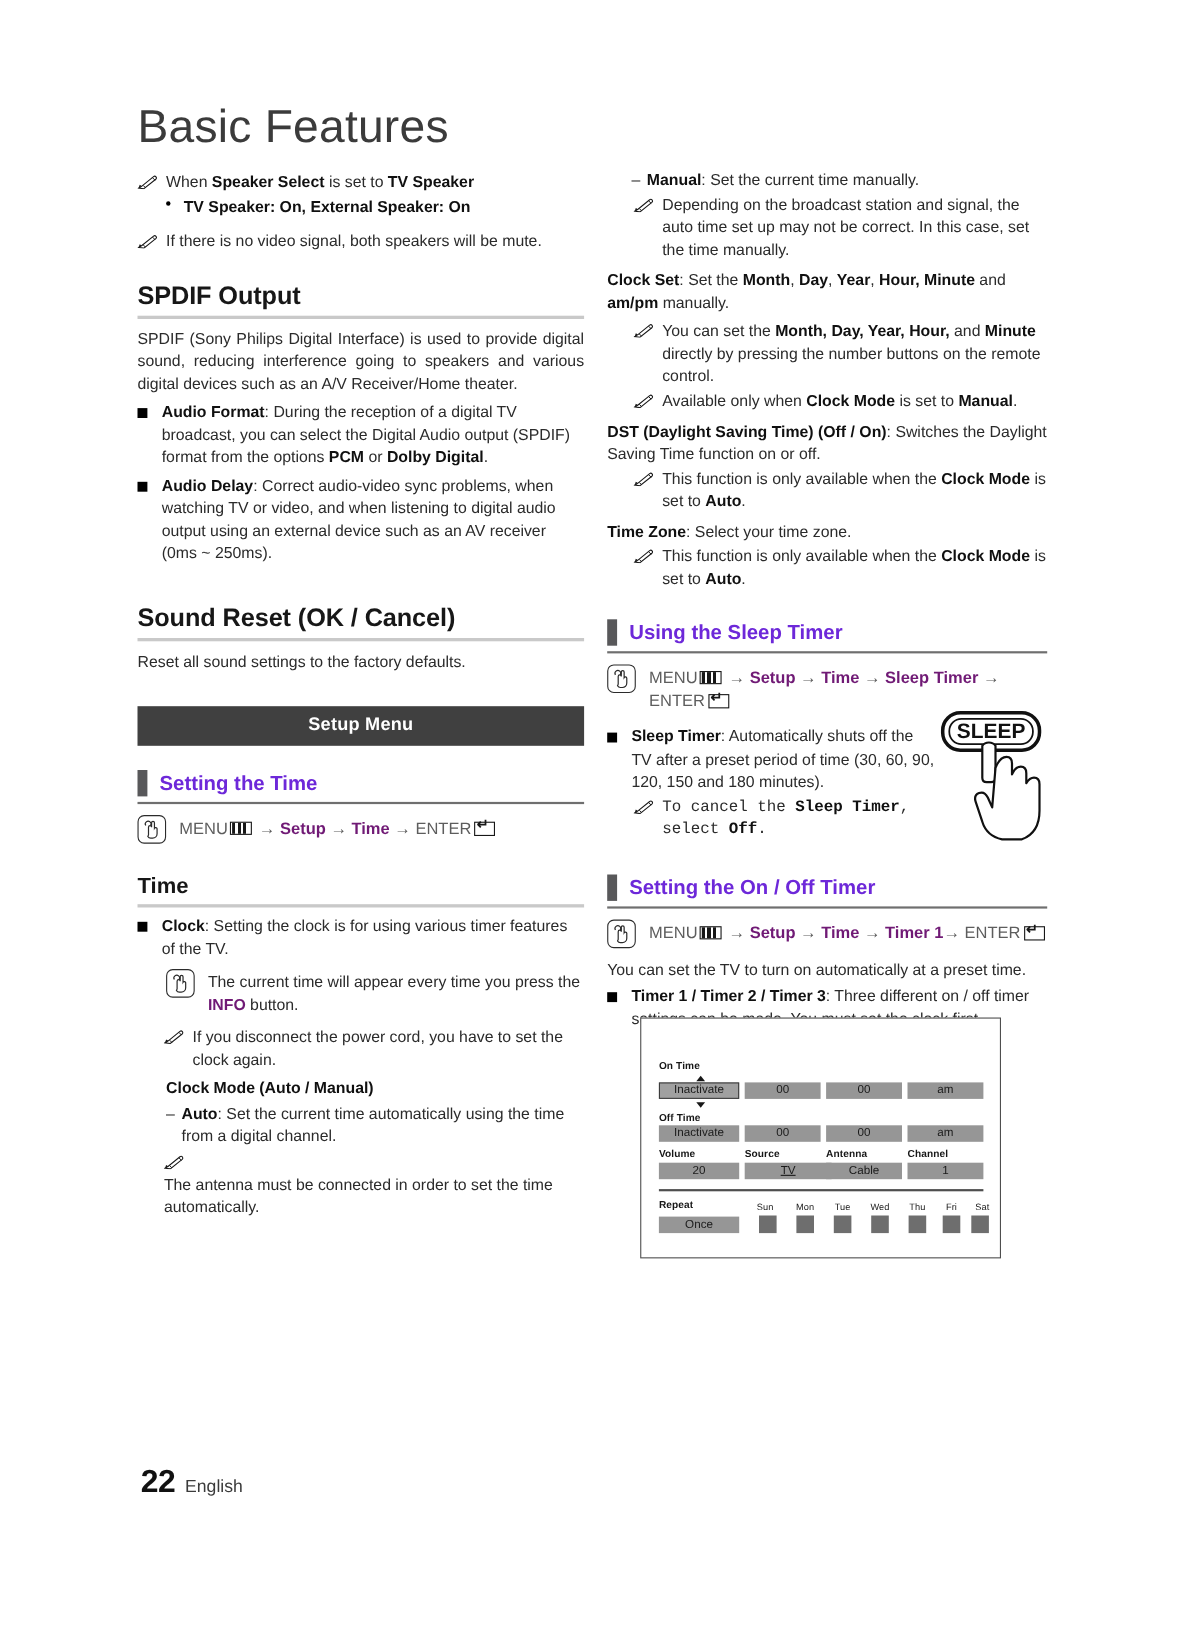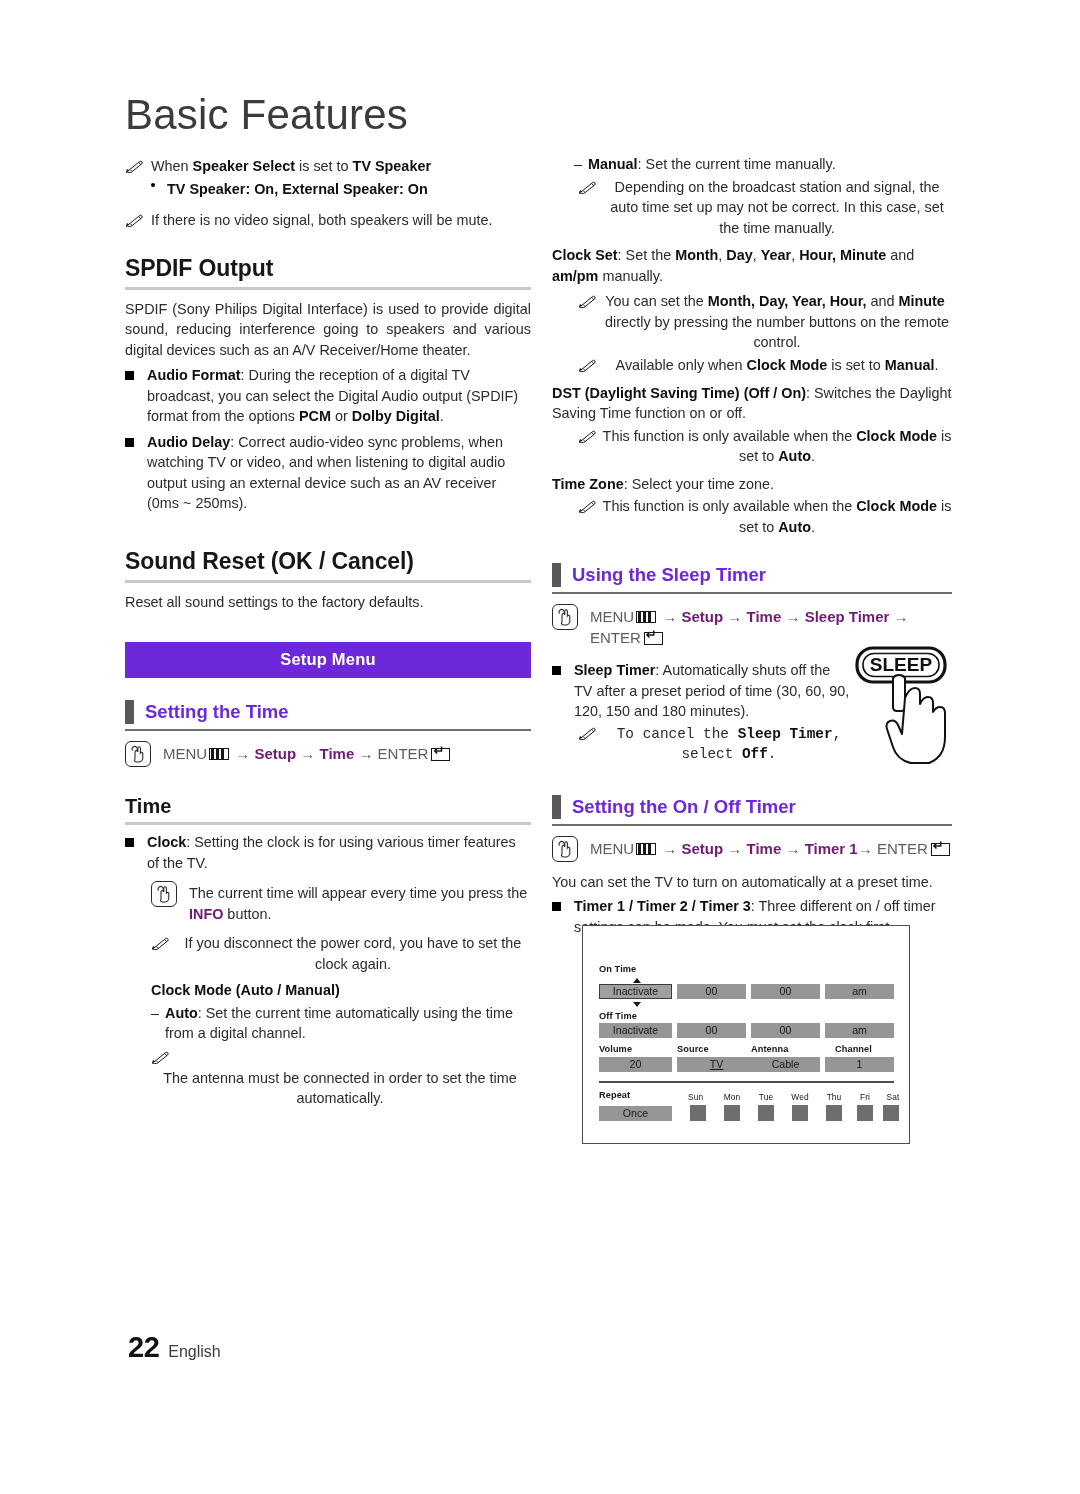--- a/index.html
+++ b/index.html
@@ -69,21 +69,21 @@
     width: 22px;
     margin-right: 4px;
     padding-top: 3px;
   }
   .note .tx {
     flex: 1 1 auto;
     font-size: 14.4px;
     line-height: 20.5px;
     color: #2b2b2b;
   }
-  .note.indent { margin-left: 24px; text-align: center; }
+  .note.indent { margin-left: 24px; }
 
   
   .sq {
     display: flex;
     align-items: flex-start;
     margin: 5px 0 2px 0;
   }
   .sq .bul {
     flex: 0 0 auto;
     width: 22px;
@@ -167,21 +167,21 @@
     color: #6d28d9;
   }
   .rule-head {
     height: 2px;
     background: #6f6f6f;
     margin: 5px 0 10px 0;
   }
 
   
   .menu-banner {
-    background: #6d28d9;
+    background: #404040;
     color: #ffffff;
     text-align: center;
     font-size: 16.5px;
     font-weight: bold;
     padding: 8px 0 9px 0;
     margin: 30px 0 0 0;
     letter-spacing: 0.2px;
   }
 
   
@@ -620,21 +620,21 @@
 
     <div class="tf-label" style="position:absolute;left:16px;top:85px;">Off Time</div>
     <div class="tf-cell" style="position:absolute;left:16px;top:97px;width:73px;">Inactivate</div>
     <div class="tf-cell" style="position:absolute;left:94px;top:97px;width:69px;">00</div>
     <div class="tf-cell" style="position:absolute;left:168px;top:97px;width:69px;">00</div>
     <div class="tf-cell" style="position:absolute;left:242px;top:97px;width:69px;">am</div>
 
     <div class="tf-label" style="position:absolute;left:16px;top:118px;">Volume</div>
     <div class="tf-label" style="position:absolute;left:94px;top:118px;">Source</div>
     <div class="tf-label" style="position:absolute;left:168px;top:118px;">Antenna</div>
-    <div class="tf-label" style="position:absolute;left:252px;top:118px;">Channel</div>
+    <div class="tf-label" style="position:absolute;left:242px;top:118px;">Channel</div>
 
     <div class="tf-cell" style="position:absolute;left:16px;top:131px;width:73px;">20</div>
     <div class="tf-cell" style="position:absolute;left:94px;top:131px;width:79px;text-decoration:underline;">TV</div>
     <div class="tf-cell" style="position:absolute;left:168px;top:131px;width:69px;">Cable</div>
     <div class="tf-cell" style="position:absolute;left:242px;top:131px;width:69px;">1</div>
 
     <div style="position:absolute;left:16px;top:155px;width:295px;height:1.6px;background:#4e4e4e;"></div>
 
     <div class="tf-label" style="position:absolute;left:16px;top:164px;">Repeat</div>
     <div class="tf-cell" style="position:absolute;left:16px;top:180px;width:73px;">Once</div>

